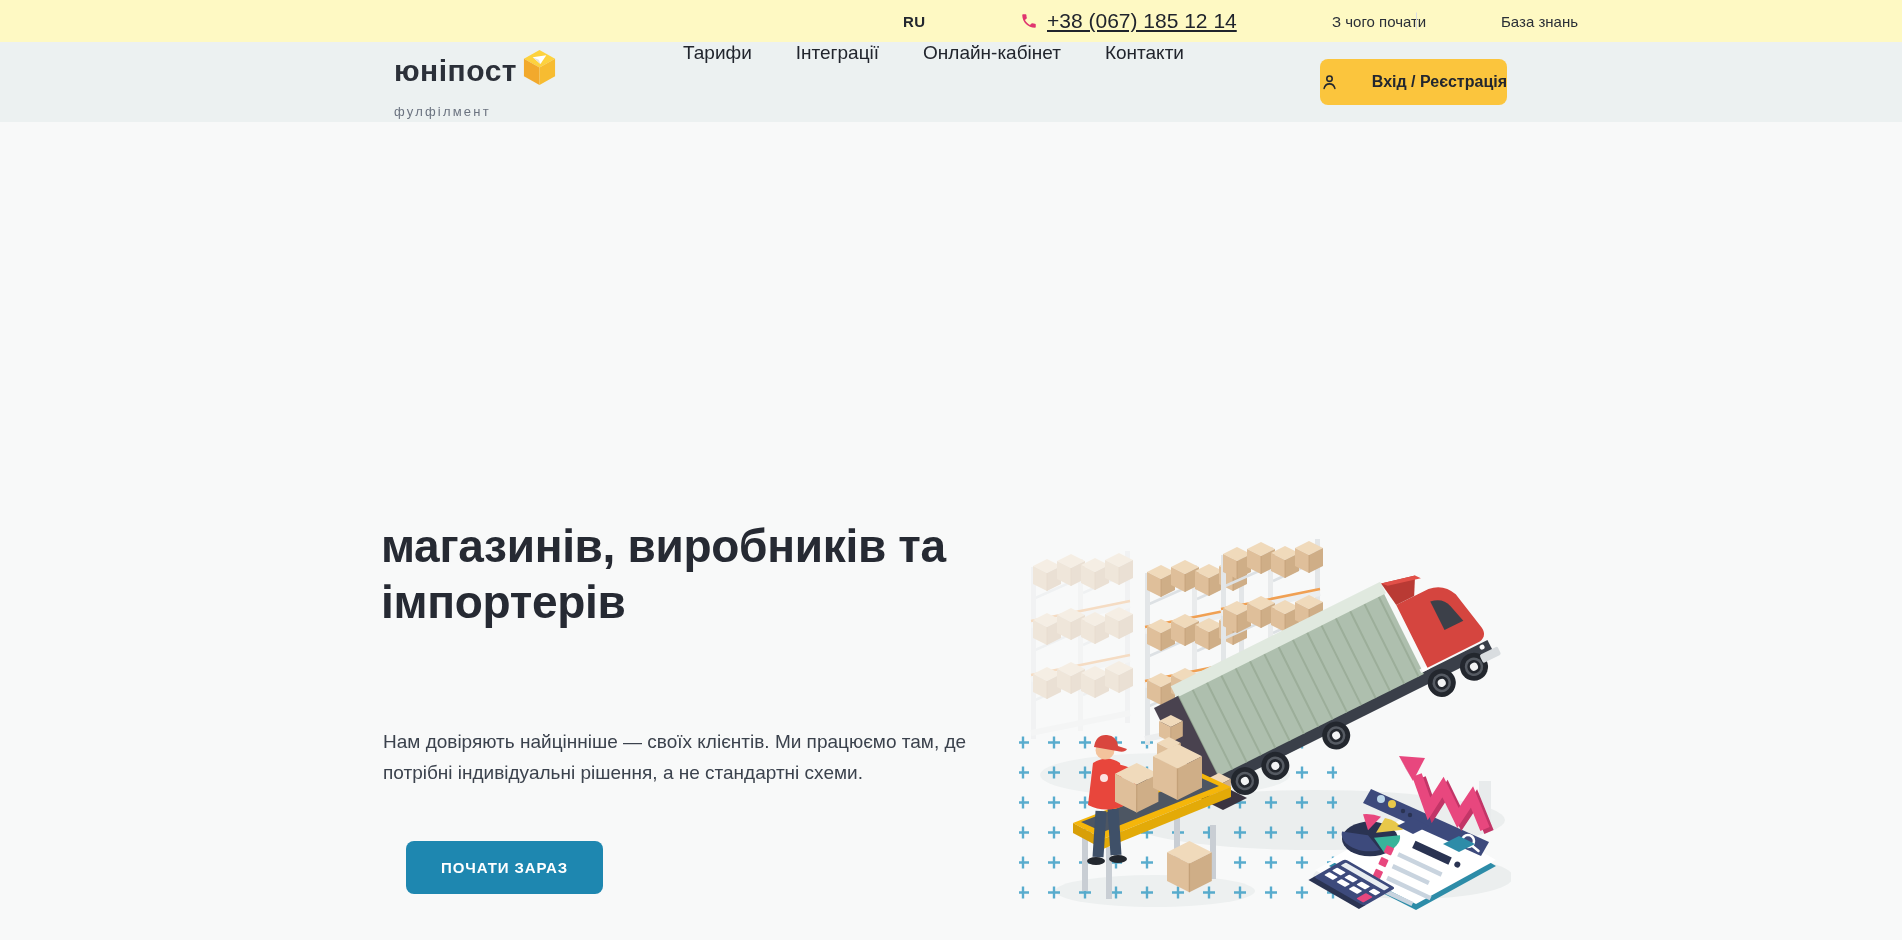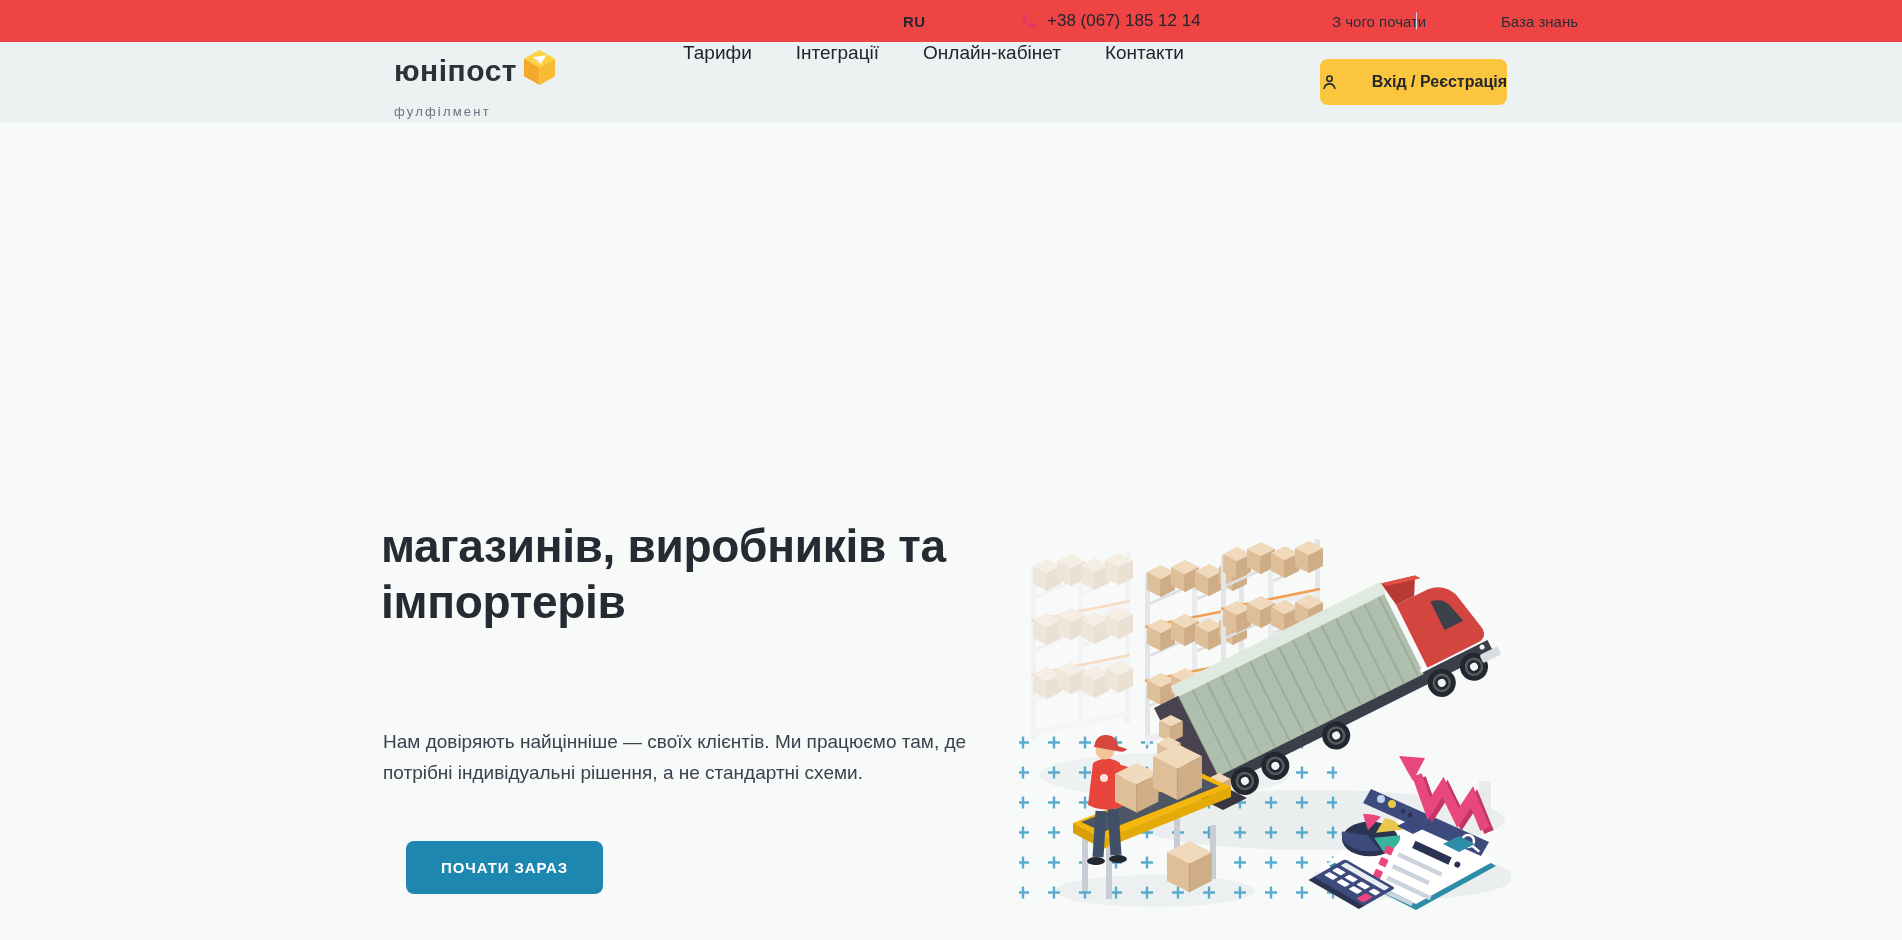--- a/index.html
+++ b/index.html
@@ -1,25 +1,25 @@
 <!DOCTYPE html>
 <html><head>
 <meta charset="utf-8">
 <style>
   * { margin:0; padding:0; box-sizing:border-box; }
   html,body { width:1902px; height:940px; overflow:hidden; }
   body { font-family:"Liberation Sans", sans-serif; background:#f8f9f9; color:#23272f; position:relative; }
 
   
-  .topbar { position:relative; height:42px; background:#ef4444; }
+  .topbar { position:relative; height:42px; background:#fef9c3; }
   .topbar-item { position:absolute; top:50%; transform:translateY(-50%); white-space:nowrap; }
   .lang { left:903px; font-size:15px; font-weight:700; letter-spacing:.5px; cursor:pointer; }
   .phone-link { left:1020px; display:flex; align-items:center; gap:9px; cursor:pointer; }
   .phone-link svg { width:18px; height:18px; display:block; }
-  .phone-num { font-size:17px; font-weight:500; color:#20242c; }
+  .phone-num { font-size:21px; font-weight:500; color:#20242c;text-decoration:underline; }
   .toplink { font-size:15px; color:#2a2f37; cursor:pointer;margin-left:40px; }
   .toplink-start { left:1292px; }
   .top-divider { left:1416px; width:1px; height:17px; background:#d8dce1; }
   .toplink-kb { left:1461px; }
 
   
   .header { position:relative; height:80px; background:#ecf1f1; }
   .logo { position:absolute; left:394px; top:13px; cursor:pointer; }
   .logo-title { font-size:30px; line-height:32px; font-weight:800; color:#2b3039; letter-spacing:.5px; }
   .logo-sub { font-size:13px; color:#6b7380; letter-spacing:2.2px; margin-top:17px; }

